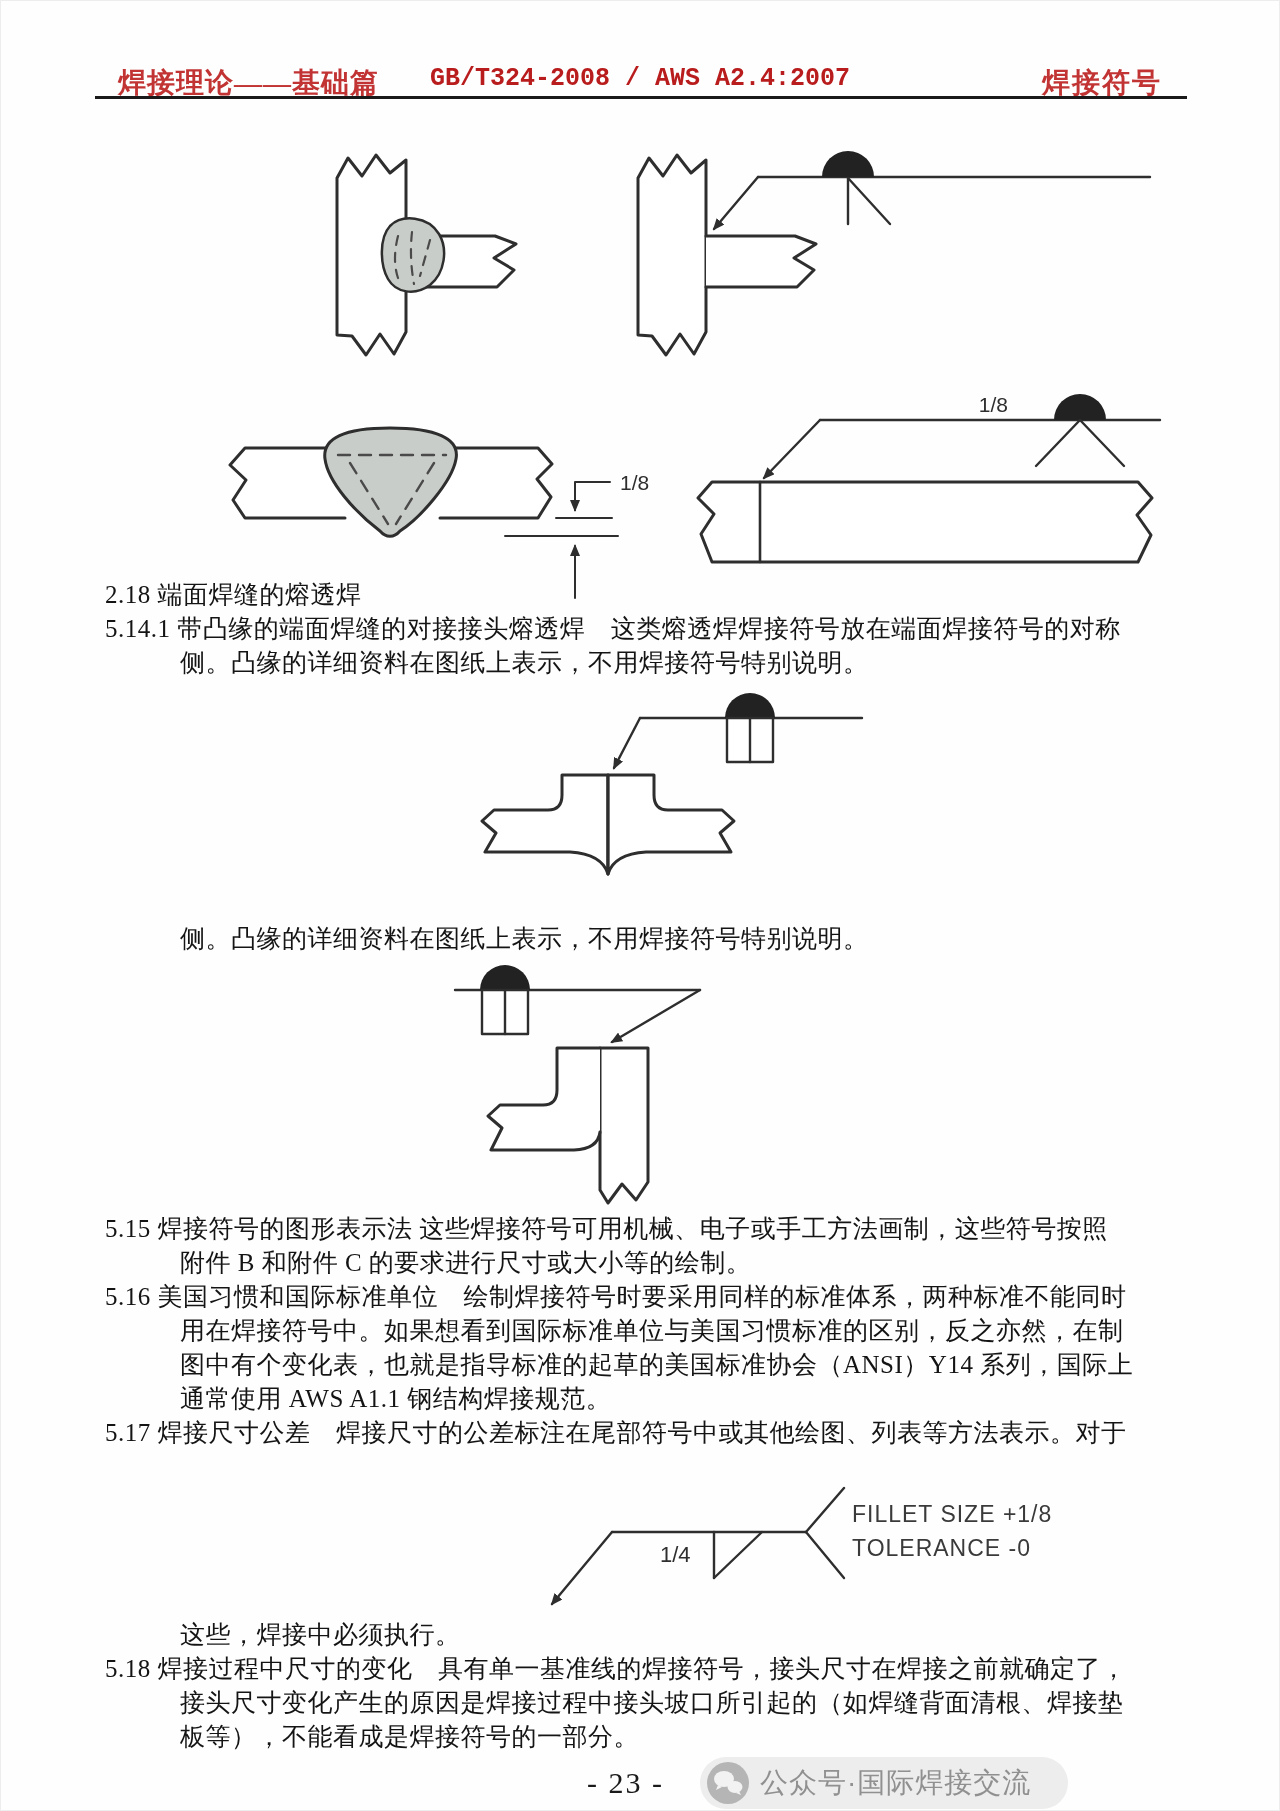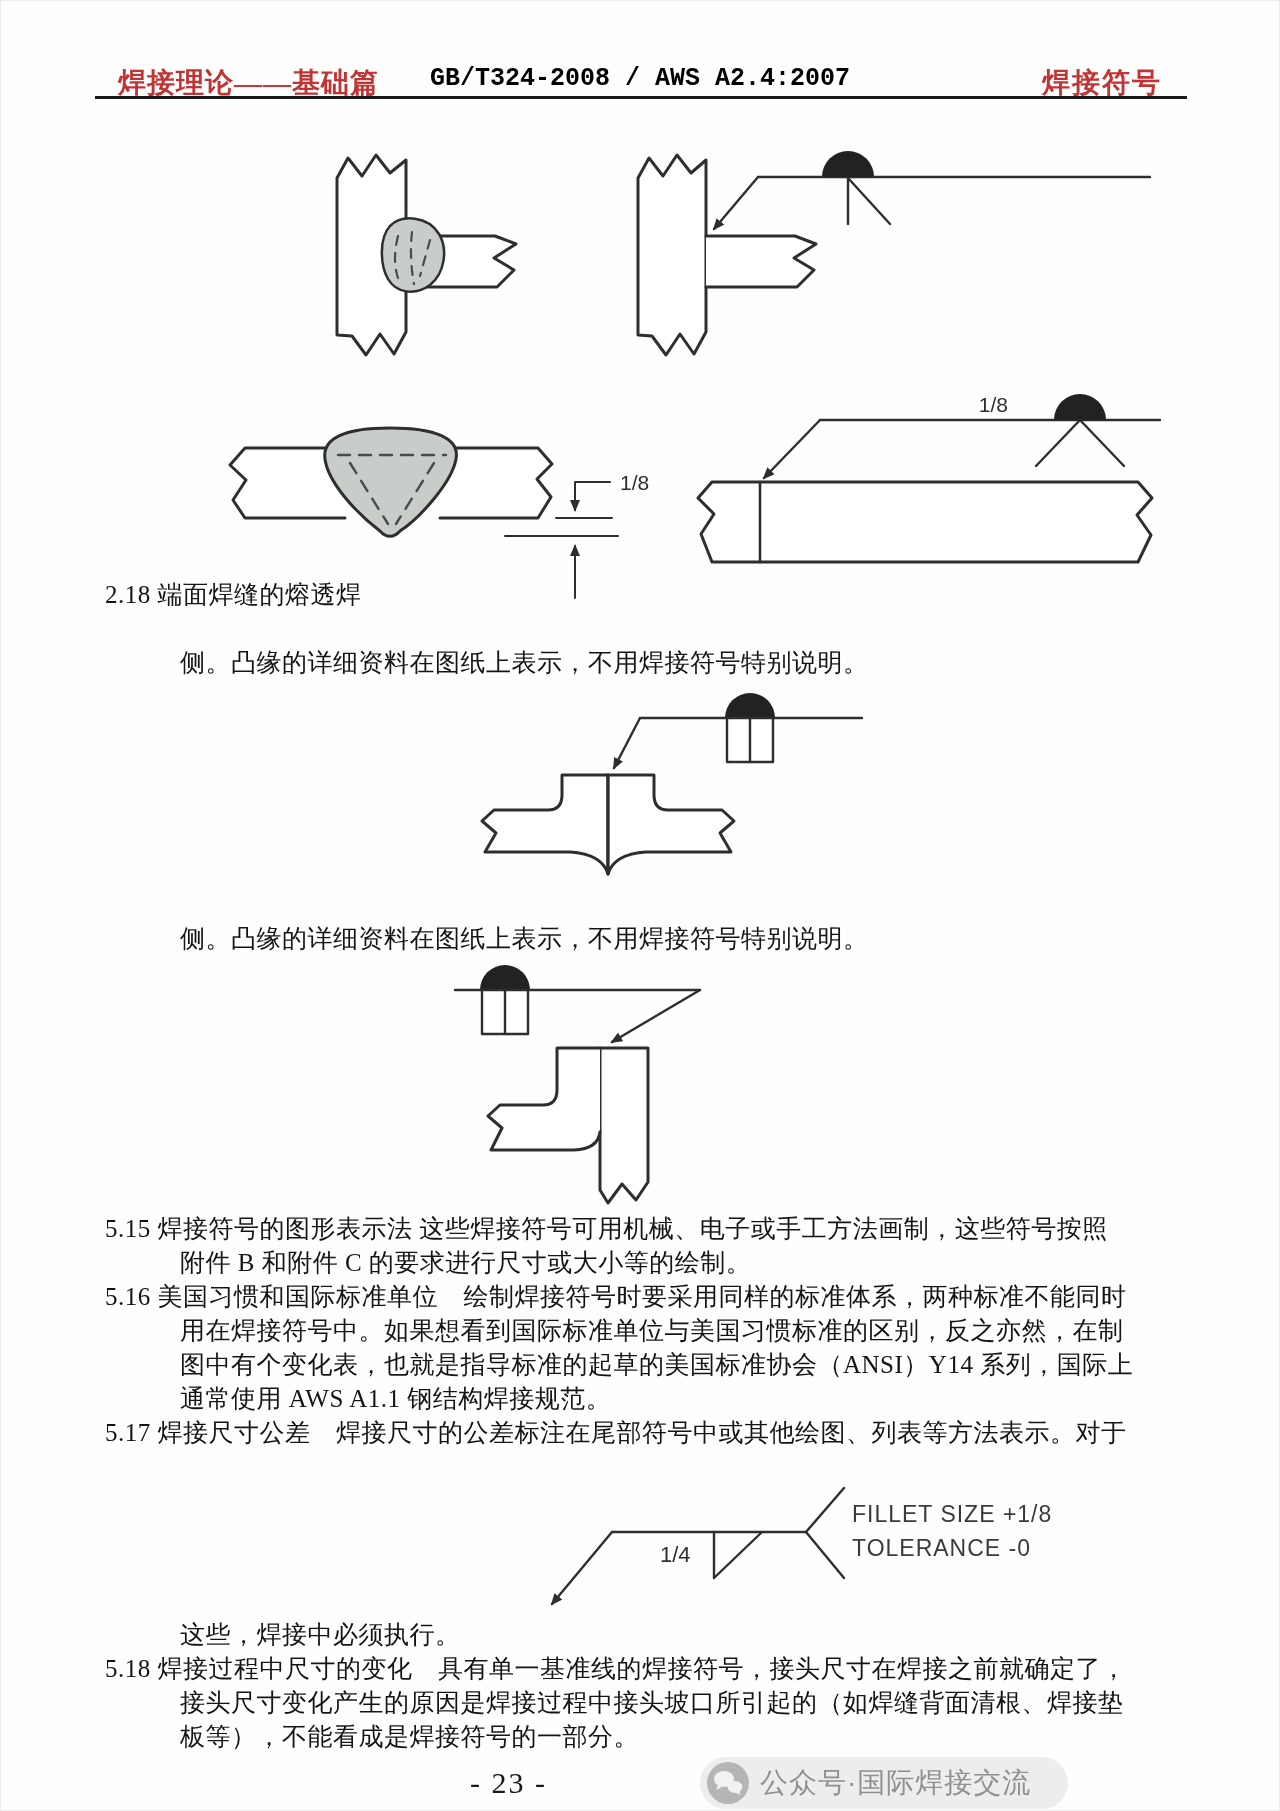--- a/index.html
+++ b/index.html
@@ -1,29 +1,29 @@
 <!DOCTYPE html>
 <html><head>
 <meta charset="utf-8">
 <style>
   html,body{margin:0;padding:0;background:#ffffff;}
   #page{position:relative;width:1280px;height:1811px;background:#fefefe;overflow:hidden;
         font-family:"Liberation Serif", serif;color:#1c1c1c;
         box-shadow:inset 0 0 0 1px #ededed;}
   .hdr{position:absolute;top:56px;white-space:nowrap;font-weight:bold;margin-top:8px;}
   .hdr-left{left:118px;font-size:28px;color:#c23434;letter-spacing:1px;}
-  .hdr-center{left:0;width:1280px;text-align:center;font-size:25px;color:#000000;
+  .hdr-center{left:0;width:1280px;text-align:center;font-size:25px;color:#b91c1c;
               font-family:"Liberation Mono", monospace;font-weight:bold;letter-spacing:0px;}
   .hdr-right{right:118px;font-size:28px;color:#c23434;letter-spacing:2px;}
   .hdr-rule{position:absolute;top:96px;left:95px;width:1092px;height:3px;background:#1a1a1a;}
   .bodyline{position:absolute;font-size:25px;white-space:nowrap;color:#141414;letter-spacing:0.5px;}
   .ind0{left:105px;}
   .ind1{left:180px;}
   #drawings{position:absolute;left:0;top:0;}
-  .footer-page{position:absolute;top:1766px;left:470px;width:170px;text-align:left;
+  .footer-page{position:absolute;top:1766px;left:494px;width:170px;text-align:right;
                font-size:30px;color:#1a1a1a;letter-spacing:2px;}
   .watermark{position:absolute;top:1757px;left:700px;width:368px;height:52px;background:#ededed;
              border-radius:26px;display:flex;align-items:center;}
   .wm-icon{width:44px;height:44px;margin-left:6px;flex:0 0 auto;}
   .wm-text{font-family:"Liberation Sans", sans-serif;font-size:28px;color:#909090;
            margin-left:10px;white-space:nowrap;letter-spacing:1px;}
 </style>
 </head>
 <body>
 
@@ -134,20 +134,21 @@
           <line x1="806" y1="1532" x2="844" y2="1578"></line>
         </g>
         <text x="660" y="1562" font-family="Liberation Sans, sans-serif" font-size="22" fill="#2e2e2e" stroke="none">1/4</text>
         <text x="852" y="1522" font-family="Liberation Sans, sans-serif" font-size="23" letter-spacing="1" fill="#3a3a3a" stroke="none">FILLET SIZE  +1/8</text>
         <text x="852" y="1556" font-family="Liberation Sans, sans-serif" font-size="23" letter-spacing="1" fill="#3a3a3a" stroke="none">TOLERANCE  -0</text>
       </g>
     </g>
   </svg>
 
   <div class="bodyline ind0" style="top:578px">2.18 端面焊缝的熔透焊</div>
+  <div class="bodyline ind0" style="top:612px">5.14.1 带凸缘的端面焊缝的对接接头熔透焊　这类熔透焊焊接符号放在端面焊接符号的对称</div>
   <div class="bodyline ind1" style="top:646px">侧。凸缘的详细资料在图纸上表示，不用焊接符号特别说明。</div>
   <div class="bodyline ind1" style="top:922px">侧。凸缘的详细资料在图纸上表示，不用焊接符号特别说明。</div>
   <div class="bodyline ind0" style="top:1212px">5.15 焊接符号的图形表示法 这些焊接符号可用机械、电子或手工方法画制，这些符号按照</div>
   <div class="bodyline ind1" style="top:1246px">附件 B 和附件 C 的要求进行尺寸或大小等的绘制。</div>
   <div class="bodyline ind0" style="top:1280px">5.16 美国习惯和国际标准单位　绘制焊接符号时要采用同样的标准体系，两种标准不能同时</div>
   <div class="bodyline ind1" style="top:1314px">用在焊接符号中。如果想看到国际标准单位与美国习惯标准的区别，反之亦然，在制</div>
   <div class="bodyline ind1" style="top:1348px">图中有个变化表，也就是指导标准的起草的美国标准协会（ANSI）Y14 系列，国际上</div>
   <div class="bodyline ind1" style="top:1382px">通常使用 AWS A1.1 钢结构焊接规范。</div>
   <div class="bodyline ind0" style="top:1416px">5.17 焊接尺寸公差　焊接尺寸的公差标注在尾部符号中或其他绘图、列表等方法表示。对于</div>
   <div class="bodyline ind1" style="top:1618px">这些，焊接中必须执行。</div>

